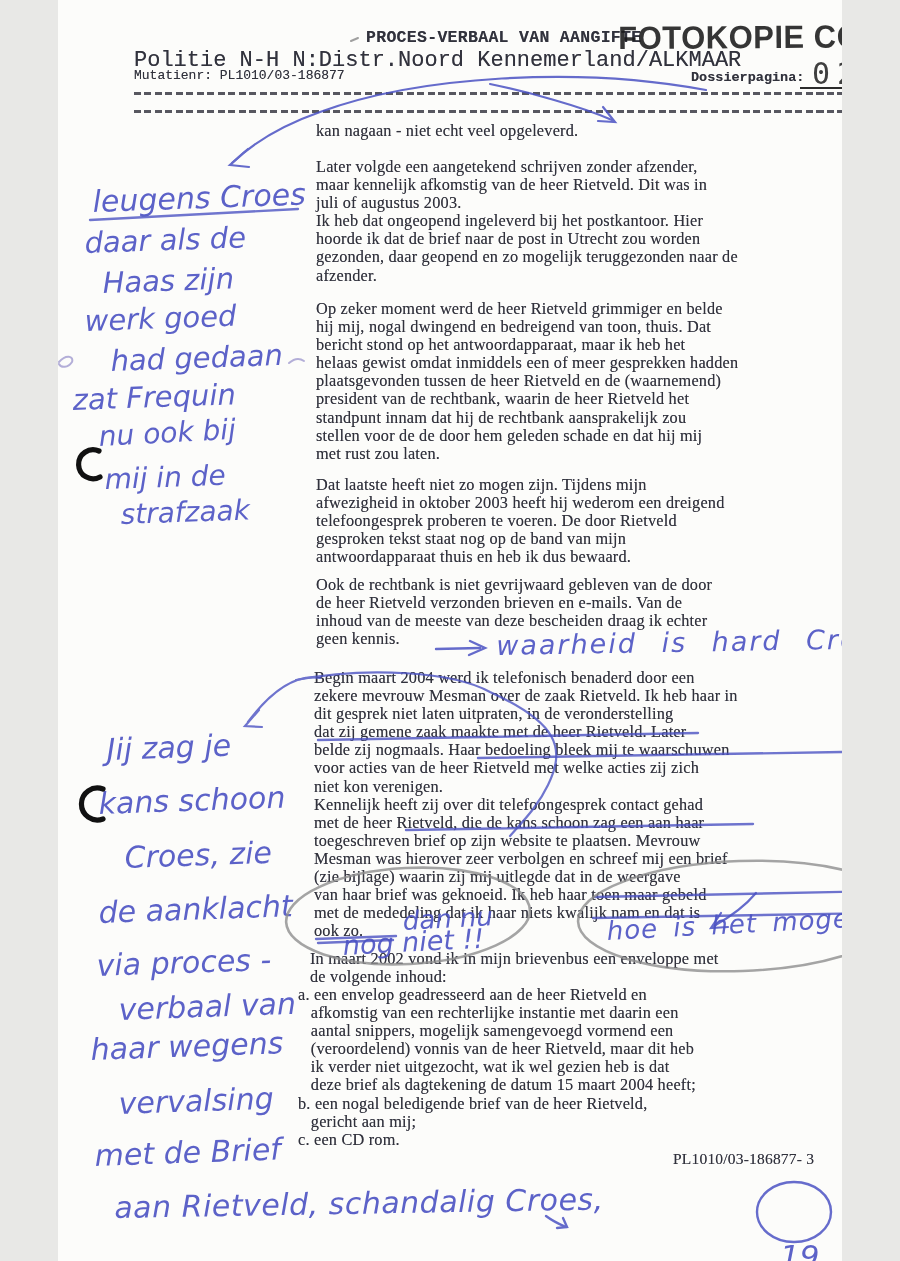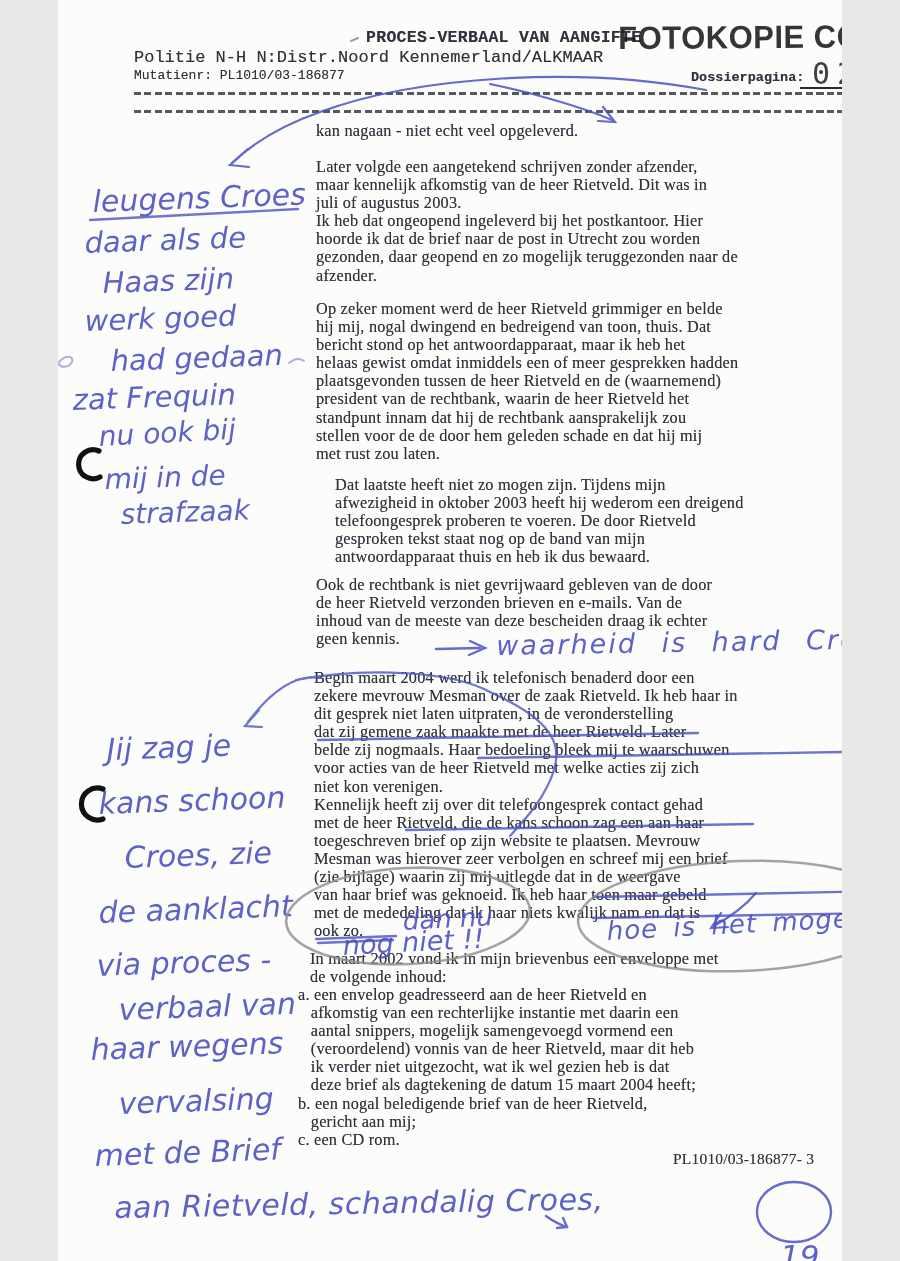--- a/index.html
+++ b/index.html
@@ -16,21 +16,21 @@
   }
   .typed{
     position:absolute;white-space:pre;color:var(--typewriter);
     font-family:Liberation Serif, serif;font-size:16.3px;line-height:18.1px;
     text-shadow:0 0 0.5px rgba(40,40,60,.55);
     letter-spacing:0.2px;
   }
   .hdr{position:absolute;white-space:pre;color:var(--typewriter);
     font-family:"Liberation Mono",monospace;text-shadow:0 0 .5px rgba(40,40,60,.5);}
   .title{left:308px;top:28px;font-size:16.5px;font-weight:bold;letter-spacing:.3px;}
-  .police{left:76px;top:48px;font-size:17px;}
+  .police{left:76px;top:48px;font-size:22px;}
   .mutatie{left:76px;top:68px;font-size:13px;}
   .dossier-label{left:633px;top:70px;font-size:13.5px;font-weight:bold;}
   .dossier-number{
     position:absolute;left:754px;top:56px;font-family:"DejaVu Sans Mono",monospace;
     font-size:30px;letter-spacing:7px;color:#2b2b2b;opacity:.9;
   }
   .stamp{
     position:absolute;left:560px;top:20px;width:345px;
     font-family:"Liberation Sans",sans-serif;font-weight:bold;font-size:31px;
     letter-spacing:.5px;color:var(--stamp-black);transform:rotate(-.4deg) scale(1,1.04);
@@ -74,21 +74,21 @@
 afzender.</div>
   <div class="typed" style="left:258px;top:300px;">Op zeker moment werd de heer Rietveld grimmiger en belde
 hij mij, nogal dwingend en bedreigend van toon, thuis. Dat
 bericht stond op het antwoordapparaat, maar ik heb het
 helaas gewist omdat inmiddels een of meer gesprekken hadden
 plaatsgevonden tussen de heer Rietveld en de (waarnemend)
 president van de rechtbank, waarin de heer Rietveld het
 standpunt innam dat hij de rechtbank aansprakelijk zou
 stellen voor de de door hem geleden schade en dat hij mij
 met rust zou laten.</div>
-  <div class="typed" style="left:258px;top:476px;margin-left:19px;">Dat laatste heeft niet zo mogen zijn. Tijdens mijn
+  <div class="typed" style="left:258px;top:476px;">Dat laatste heeft niet zo mogen zijn. Tijdens mijn
 afwezigheid in oktober 2003 heeft hij wederom een dreigend
 telefoongesprek proberen te voeren. De door Rietveld
 gesproken tekst staat nog op de band van mijn
 antwoordapparaat thuis en heb ik dus bewaard.</div>
   <div class="typed" style="left:258px;top:576px;">Ook de rechtbank is niet gevrijwaard gebleven van de door
 de heer Rietveld verzonden brieven en e-mails. Van de
 inhoud van de meeste van deze bescheiden draag ik echter
 geen kennis.</div>
   <div class="typed" style="left:256px;top:669px;">Begin maart 2004 werd ik telefonisch benaderd door een
 zekere mevrouw Mesman over de zaak Rietveld. Ik heb haar in

